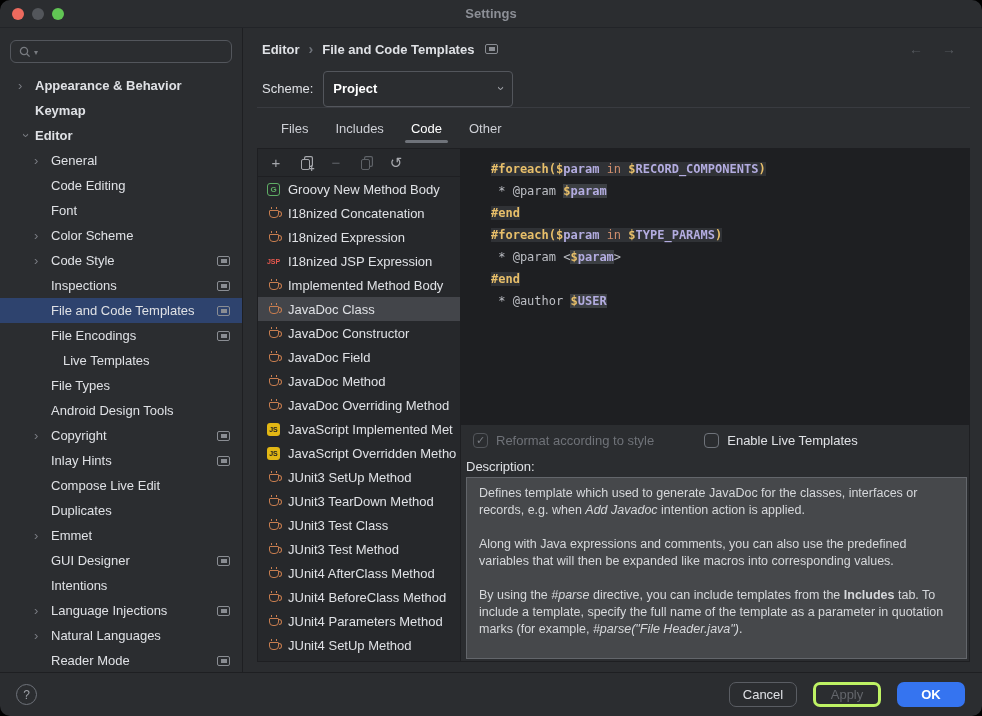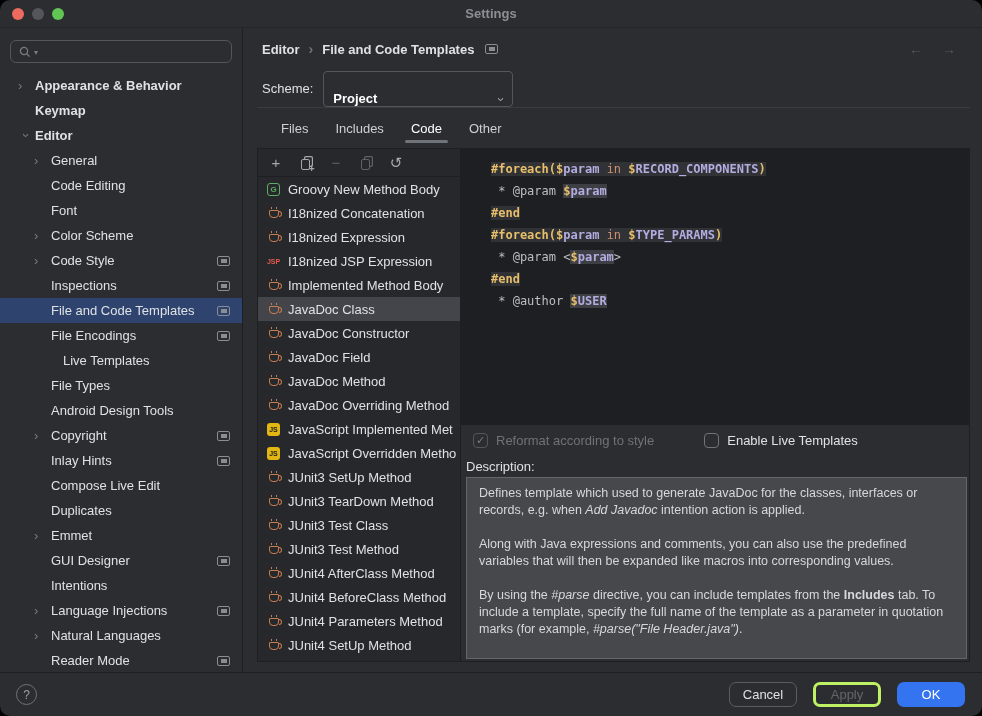--- a/index.html
+++ b/index.html
@@ -58,21 +58,21 @@
   .crumb { font-size:13px; font-weight:bold; color:#DFE1E5; }
   .crumb-sep { color:#6F737A; font-size:14px; font-weight:bold; }
   .crumb-row .mon-icon { margin-left:2px; }
   .nav-arrows { margin-left:auto; display:flex; gap:19px; padding-right:14px; }
   .nav-arrow { color:#55585D; font-size:14px; }
 
   .scheme-row { height:38px; display:flex; align-items:center; gap:10px; padding-left:5px; border-bottom:1px solid #393B40; }
   .scheme-label { font-size:13px; color:#DFE1E5; }
   .scheme-select {
     width:190px; height:36px; border:1px solid #53565C; border-radius:4px;
-    display:flex; align-items:flex-end; padding:0 9px; cursor:default;
+    display:flex; align-items:center; padding:0 9px; cursor:default;
   }
   .scheme-value { font-size:13px; font-weight:bold; color:#FFFFFF; flex:1; }
   .dd-chevron { color:#9DA0A6; font-size:13px; transform:rotate(90deg); line-height:1; }
 
   .tabs-row { height:40px; display:flex; align-items:center; gap:27px; padding-left:24px; }
   .tab { position:relative; font-size:13px; color:#CED0D6; height:100%; display:flex; align-items:center; cursor:default; }
   .tab.active { color:#FFFFFF; }
   .tab.active::after { content:""; position:absolute; left:-6px; right:-6px; bottom:5px; height:3px; border-radius:2px; background:#6F737A; }
 
   
@@ -128,21 +128,21 @@
 
   
   .footer { height:44px; flex:0 0 44px; display:flex; align-items:center; padding:0 17px 0 16px; border-top:1px solid #1E1F22; }
   .help-btn { width:21px; height:21px; border-radius:50%; border:1px solid #6F737A; color:#9DA0A6; font-size:12px;
               display:flex; align-items:center; justify-content:center; cursor:default; }
   .btns { margin-left:auto; display:flex; gap:16px; }
   .btn { width:68px; height:25px; border-radius:7px; font-size:13px; display:flex; align-items:center; justify-content:center;
          font-family:"Liberation Sans",sans-serif; cursor:default; }
   .btn.cancel { border:1px solid #5A5D63; color:#DFE1E5; background:transparent; }
   .btn.apply { border:3px solid #bef264; color:#63666B; background:transparent; }
-  .btn.ok { background:#3574F0; color:#FFFFFF; border:none; font-weight:normal; }
+  .btn.ok { background:#3574F0; color:#FFFFFF; border:none; font-weight:bold; }
 
   
   .mag { display:block; }
 </style>
 </head>
 <body>
 
 <div class="window">
 
   <div class="titlebar">

